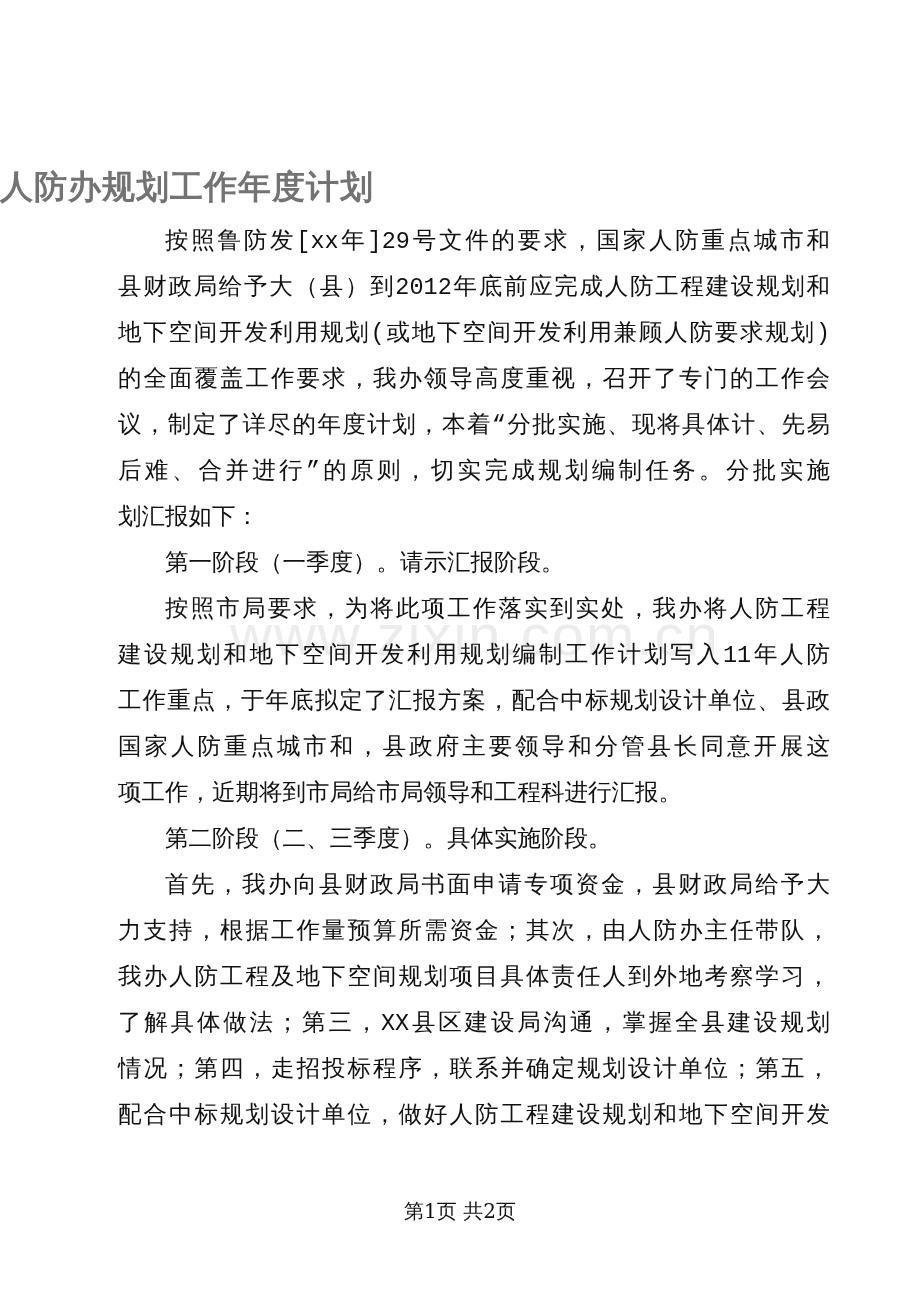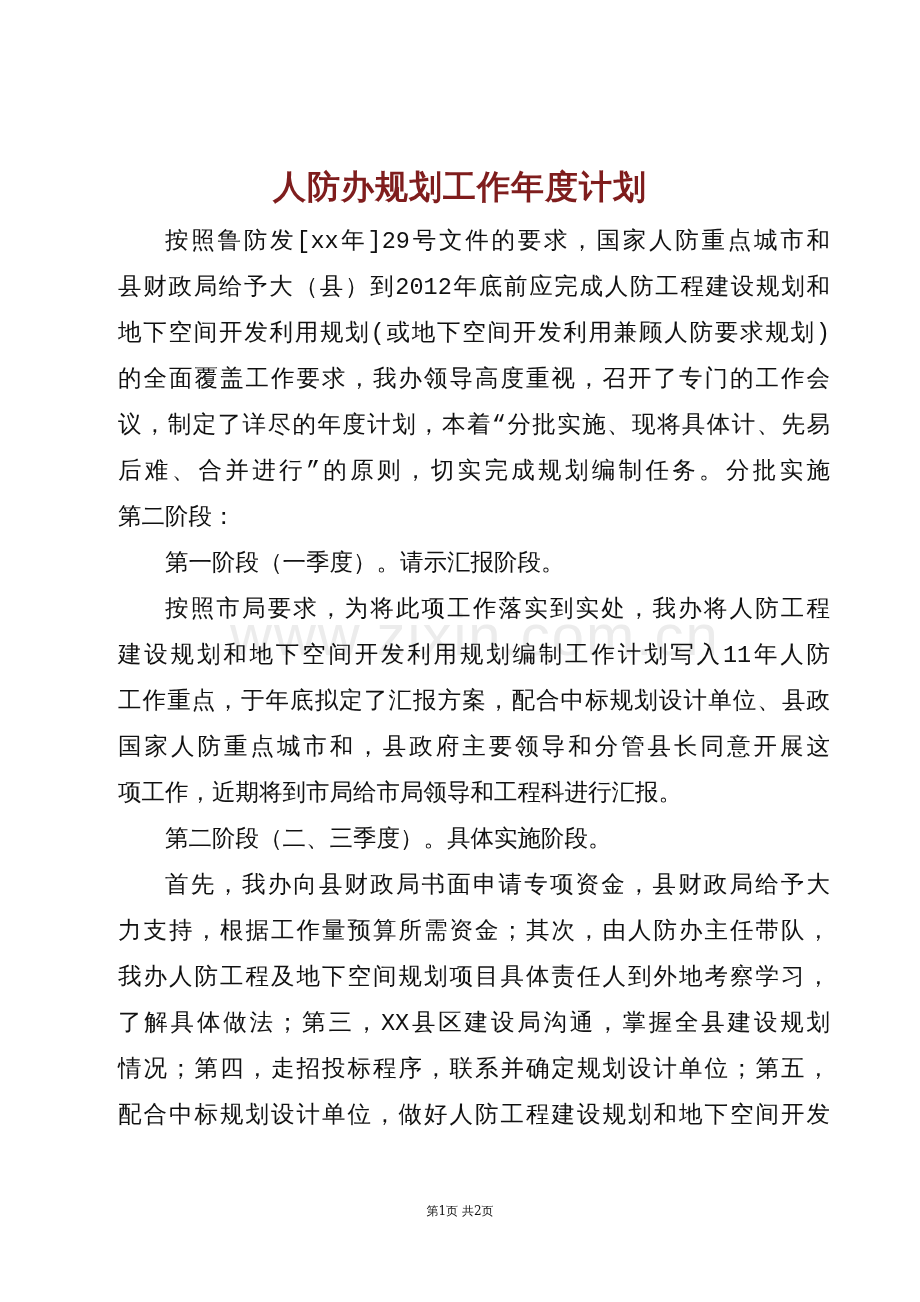--- a/index.html
+++ b/index.html
@@ -1,47 +1,47 @@
 <!DOCTYPE html>
 <html><head>
 <meta charset="utf-8">
 <style>
   html, body { margin: 0; padding: 0; background: #ffffff; }
   body { width: 920px; height: 1302px; position: relative; overflow: hidden;
          font-family: "DejaVu Serif", "Liberation Serif", serif; color: #111; }
   .page { position: absolute; left: 0; top: 0; width: 920px; height: 1302px; background: #fff; }
-  .title { position: absolute; top: 163px; left: 0; width: 920px; text-align: center;
+  .title { position: absolute; top: 163px; left: 0; width: 920px; text-align: left;
            font-family: "DejaVu Sans", "Liberation Sans", sans-serif; font-weight: bold;
-           font-size: 33px; letter-spacing: 1px; line-height: 48px; color: #7f1d1d; }
+           font-size: 33px; letter-spacing: 1px; line-height: 48px; color: #737373; }
   .body { position: absolute; left: 118px; top: 219px; width: 712px; font-family: Liberation Mono, monospace; }
   .line { height: 46px; line-height: 46px; font-size: 23.5px; white-space: nowrap;
           text-align: justify; text-align-last: justify; color: #111; }
   .line.last { text-align-last: left; }
   .line.indent { padding-left: 47px; }
   .watermark { position: absolute; top: 600px; left: 230px; width: 470px; text-align: center;
                font-family: "Liberation Sans", "DejaVu Sans", sans-serif; font-size: 58px;
                color: #ececec; letter-spacing: 2px; z-index: 0; line-height: 70px; }
   .body, .title { z-index: 1; }
   .footer { position: absolute; top: 1199px; left: 0; width: 920px; text-align: center;
-            font-size: 12px; color: #111; line-height: 24px; }
+            font-size: 20px; color: #111; line-height: 24px; }
 </style>
 </head>
 <body>
 
 <div class="page">
   <div class="watermark">www.zixin.com.cn</div>
   <div class="title">人防办规划工作年度计划</div>
   <div class="body">
     <div class="line indent">按照鲁防发[xx年]29号文件的要求，国家人防重点城市和</div>
     <div class="line">县财政局给予大（县）到2012年底前应完成人防工程建设规划和</div>
     <div class="line">地下空间开发利用规划(或地下空间开发利用兼顾人防要求规划)</div>
     <div class="line">的全面覆盖工作要求，我办领导高度重视，召开了专门的工作会</div>
     <div class="line">议，制定了详尽的年度计划，本着“分批实施、现将具体计、先易</div>
     <div class="line">后难、合并进行”的原则，切实完成规划编制任务。分批实施</div>
-    <div class="line last">第二阶段：</div>
+    <div class="line last">划汇报如下：</div>
     <div class="line indent last">第一阶段（一季度）。请示汇报阶段。</div>
     <div class="line indent">按照市局要求，为将此项工作落实到实处，我办将人防工程</div>
     <div class="line">建设规划和地下空间开发利用规划编制工作计划写入11年人防</div>
     <div class="line">工作重点，于年底拟定了汇报方案，配合中标规划设计单位、县政</div>
     <div class="line">国家人防重点城市和，县政府主要领导和分管县长同意开展这</div>
     <div class="line last">项工作，近期将到市局给市局领导和工程科进行汇报。</div>
     <div class="line indent last">第二阶段（二、三季度）。具体实施阶段。</div>
     <div class="line indent">首先，我办向县财政局书面申请专项资金，县财政局给予大</div>
     <div class="line">力支持，根据工作量预算所需资金；其次，由人防办主任带队，</div>
     <div class="line">我办人防工程及地下空间规划项目具体责任人到外地考察学习，</div>

